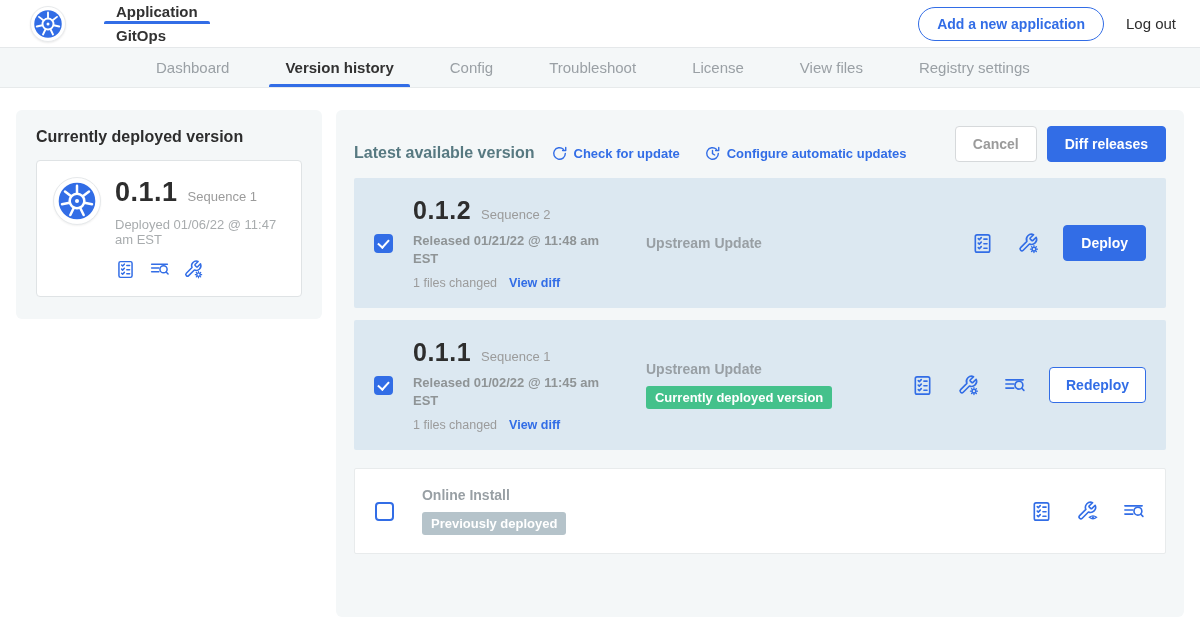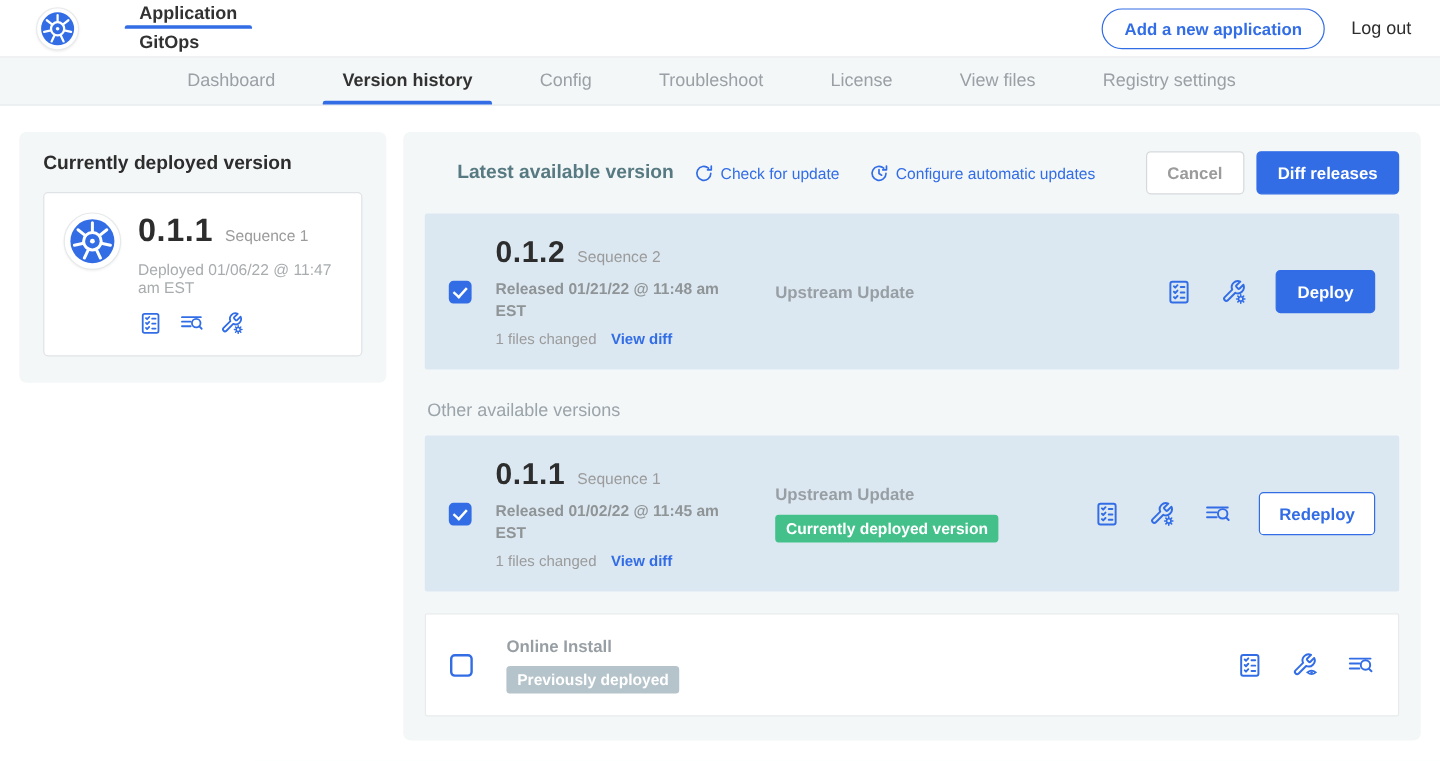--- a/index.html
+++ b/index.html
@@ -47,25 +47,25 @@
   .dep-info{margin-left:14px;}
   .ver-row{display:flex;align-items:baseline;}
   .ver-num{font-size:27px;font-weight:800;color:#2d2d2d;letter-spacing:.5px;}
   .ver-seq{font-size:13px;color:var(--gray);margin-left:10px;}
   .dep-date{font-size:13px;color:#a8acae;margin-top:9px;}
   .icon-row{display:flex;align-items:center;gap:13px;margin-top:12px;}
   .ic{width:21px;height:21px;color:var(--accent);cursor:pointer;display:inline-flex;}
   .ic svg{width:100%;height:100%;}
   
   .updates-panel{flex:1;min-height:507px;padding:16px 18px 18px;}
-  .up-header{display:flex;align-items:center;margin-left:27px;}
+  .up-header{display:flex;align-items:flex-end;}
   .up-title{font-size:16px;font-weight:700;color:#577981;}
   .up-links{display:flex;align-items:center;gap:24px;margin-left:16px;}
   .blue-link{display:flex;align-items:center;gap:6px;color:var(--accent);font-size:13px;
-    font-weight:400;cursor:pointer;}
+    font-weight:700;cursor:pointer;}
   .blue-link .ic{width:17px;height:17px;}
   .up-actions{margin-left:auto;display:flex;align-items:center;gap:10px;}
   .btn{border-radius:4px;font-size:14px;font-weight:700;cursor:pointer;font-family:inherit;}
   .btn-cancel{background:#fff;border:1px solid #d6d9db;color:#9b9b9b;padding:9px 17px;}
   .btn-primary{background:var(--accent);border:1px solid var(--accent);color:#fff;padding:9px 17px;}
   .btn-outline{background:#fff;border:1.5px solid var(--accent);color:var(--accent);padding:9px 16px;}
   .vcard{border-radius:2px;padding:18px 20px;display:flex;align-items:center;margin-top:16px;}
   .vcard.blue{background:var(--cardblue);}
   .vcard.white{background:#fff;border:1px solid #e8ebec;}
   .checkbox{width:19px;height:19px;border:2px solid var(--accent);border-radius:4px;background:#fff;
@@ -263,21 +263,20 @@
         <span class="ic">
           <svg viewBox="0 0 24 24">
               <use href="#i-wrench"></use>
               <use href="#i-gear" transform="translate(17.7,17.9)"></use>
             </svg>
           </span>
         <button class="btn btn-primary">Deploy</button>
       </div>
     </div>
 
-    <div class="other-title">Other available versions</div>
 
     <div class="vcard blue" style="margin-top:12px;">
       <div class="checkbox checked"></div>
       <div class="vinfo">
         <div class="ver-row">
           <span class="ver-num">0.1.1</span>
           <span class="ver-seq">Sequence 1</span>
         </div>
         <div class="released">Released 01/02/22 @ 11:45 am EST</div>
         <div class="files-row">

